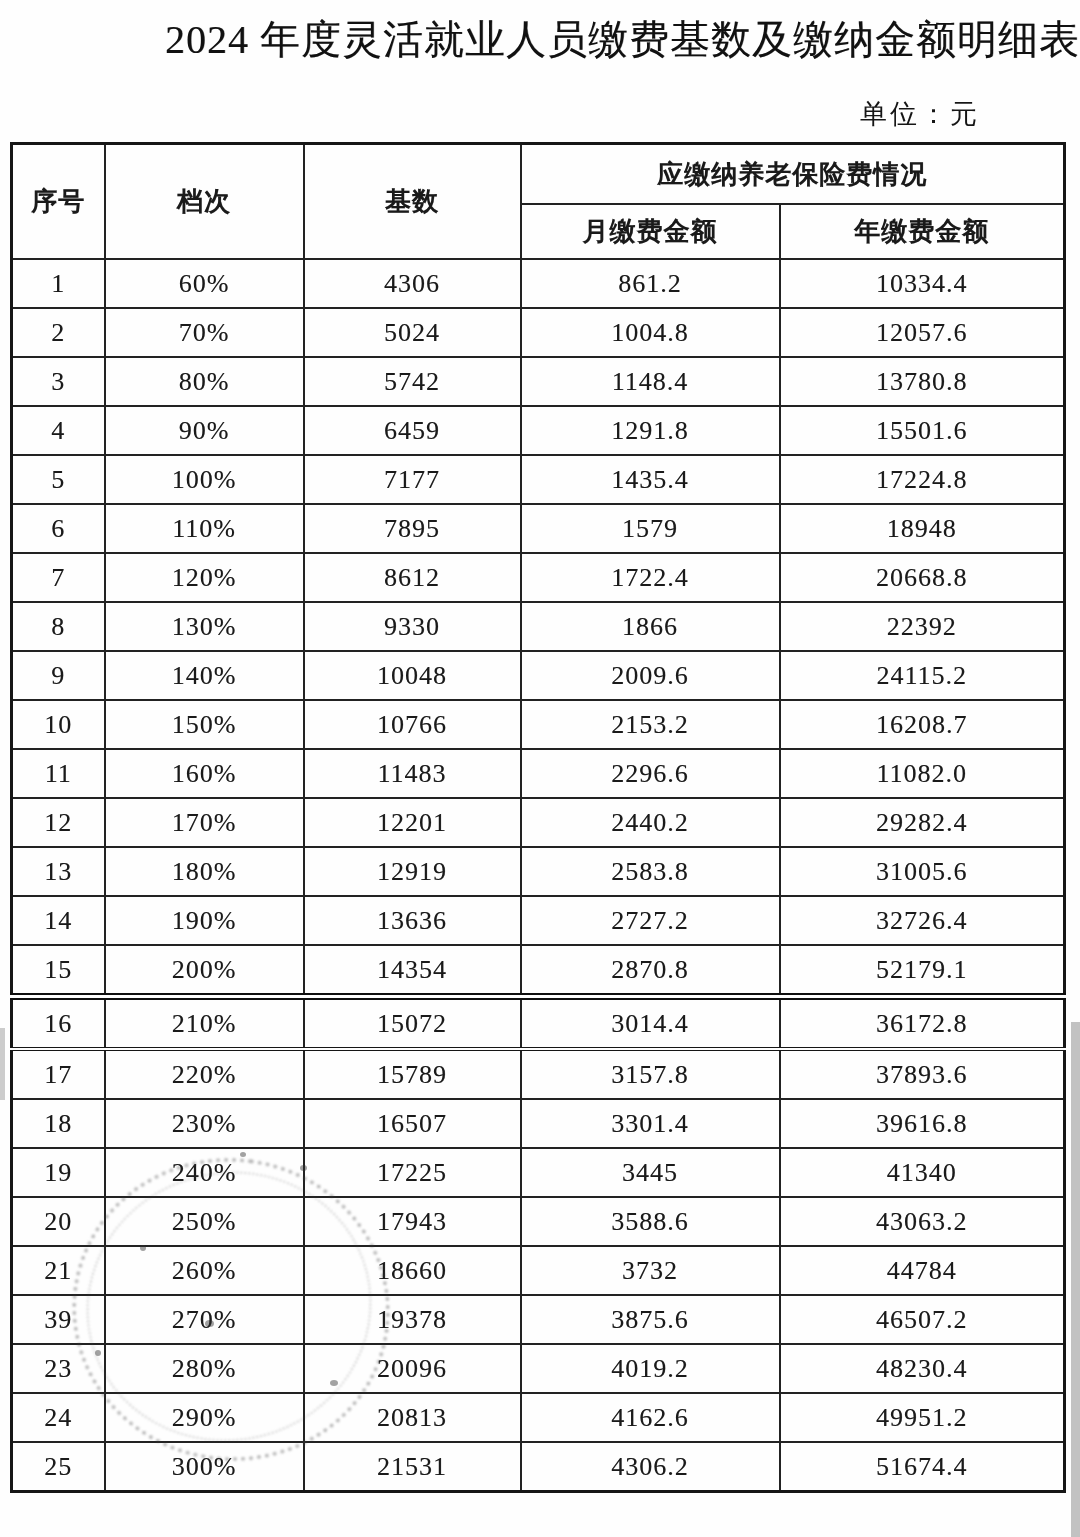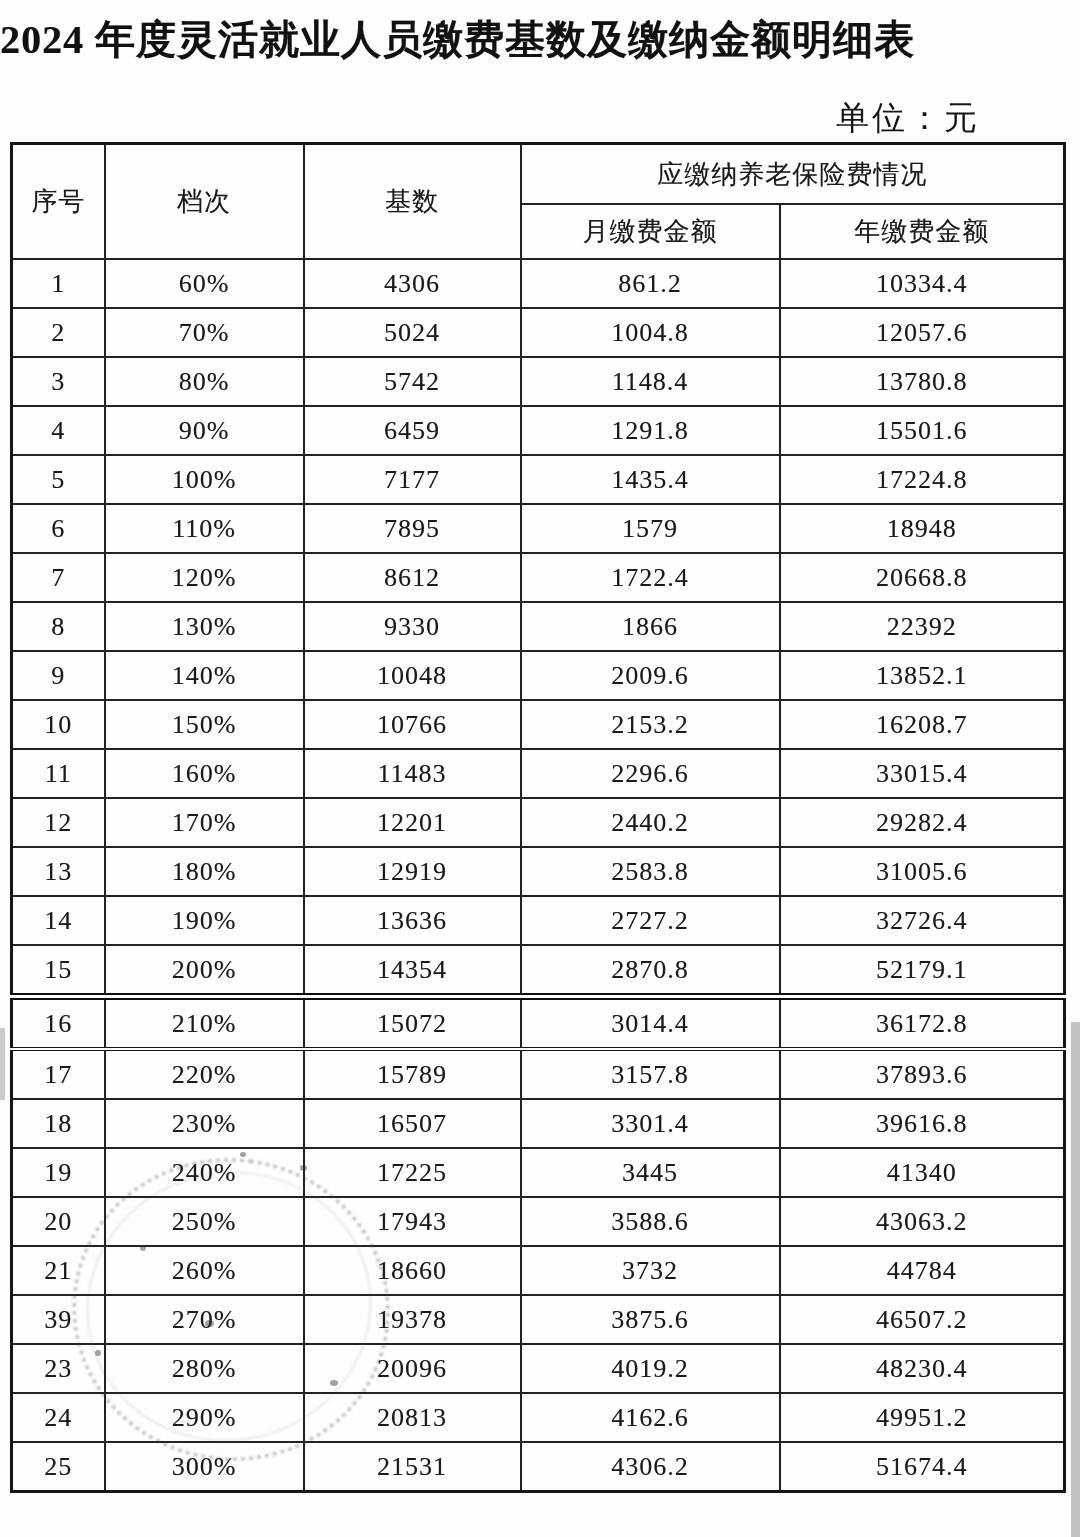--- a/index.html
+++ b/index.html
@@ -13,32 +13,32 @@
     background: #fefefe;
     font-family: "Liberation Serif", "DejaVu Serif", serif;
     color: #1a1a1a;
     overflow: hidden;
   }
   .page-title {
     position: absolute;
     top: 12px;
     left: 0;
     width: 100%;
-    text-align: left;
+    text-align: right;
     font-size: 40px;
-    font-weight: bold;
+    font-weight: normal;
     letter-spacing: 1px;
     color: #111;
     text-shadow: 0.4px 0.4px 0 rgba(20,20,20,0.45);
   }
   .unit-label {
     position: absolute;
     top: 96px;
     right: 100px;
-    font-size: 33px;
+    font-size: 27px;
     letter-spacing: 3px;
     color: #151515;
   }
   table.main-table {
     position: absolute;
     left: 10px;
     top: 142px;
     width: 1053px;
     border-collapse: collapse;
     table-layout: fixed;
@@ -53,21 +53,21 @@
     padding: 0;
     letter-spacing: 1px;
     text-shadow: 0.35px 0.35px 0 rgba(25,25,25,0.4);
   }
   table.main-table {
     border: 3px solid #161616;
   }
   thead tr.head-top th { height: 58px; }
   thead tr.head-sub th { height: 53px; }
   thead th {
-    font-weight: normal;
+    font-weight: bold;
     font-size: 27px;
     border-bottom-width: 2.5px;
   }
   thead th.group-head {
     border-bottom-width: 2px;
   }
   tbody td {
     height: 47px;
     border-top-width: 2.5px;
     border-bottom-width: 2.5px;
@@ -211,35 +211,35 @@
     <td>130%</td>
     <td>9330</td>
     <td>1866</td>
     <td>22392</td>
   </tr>
       <tr>
     <td>9</td>
     <td>140%</td>
     <td>10048</td>
     <td>2009.6</td>
-    <td>13852.1</td>
+    <td>24115.2</td>
   </tr>
       <tr>
     <td>10</td>
     <td>150%</td>
     <td>10766</td>
     <td>2153.2</td>
     <td>16208.7</td>
   </tr>
       <tr>
     <td>11</td>
     <td>160%</td>
     <td>11483</td>
     <td>2296.6</td>
-    <td>33015.4</td>
+    <td>11082.0</td>
   </tr>
       <tr>
     <td>12</td>
     <td>170%</td>
     <td>12201</td>
     <td>2440.2</td>
     <td>29282.4</td>
   </tr>
       <tr>
     <td>13</td>

